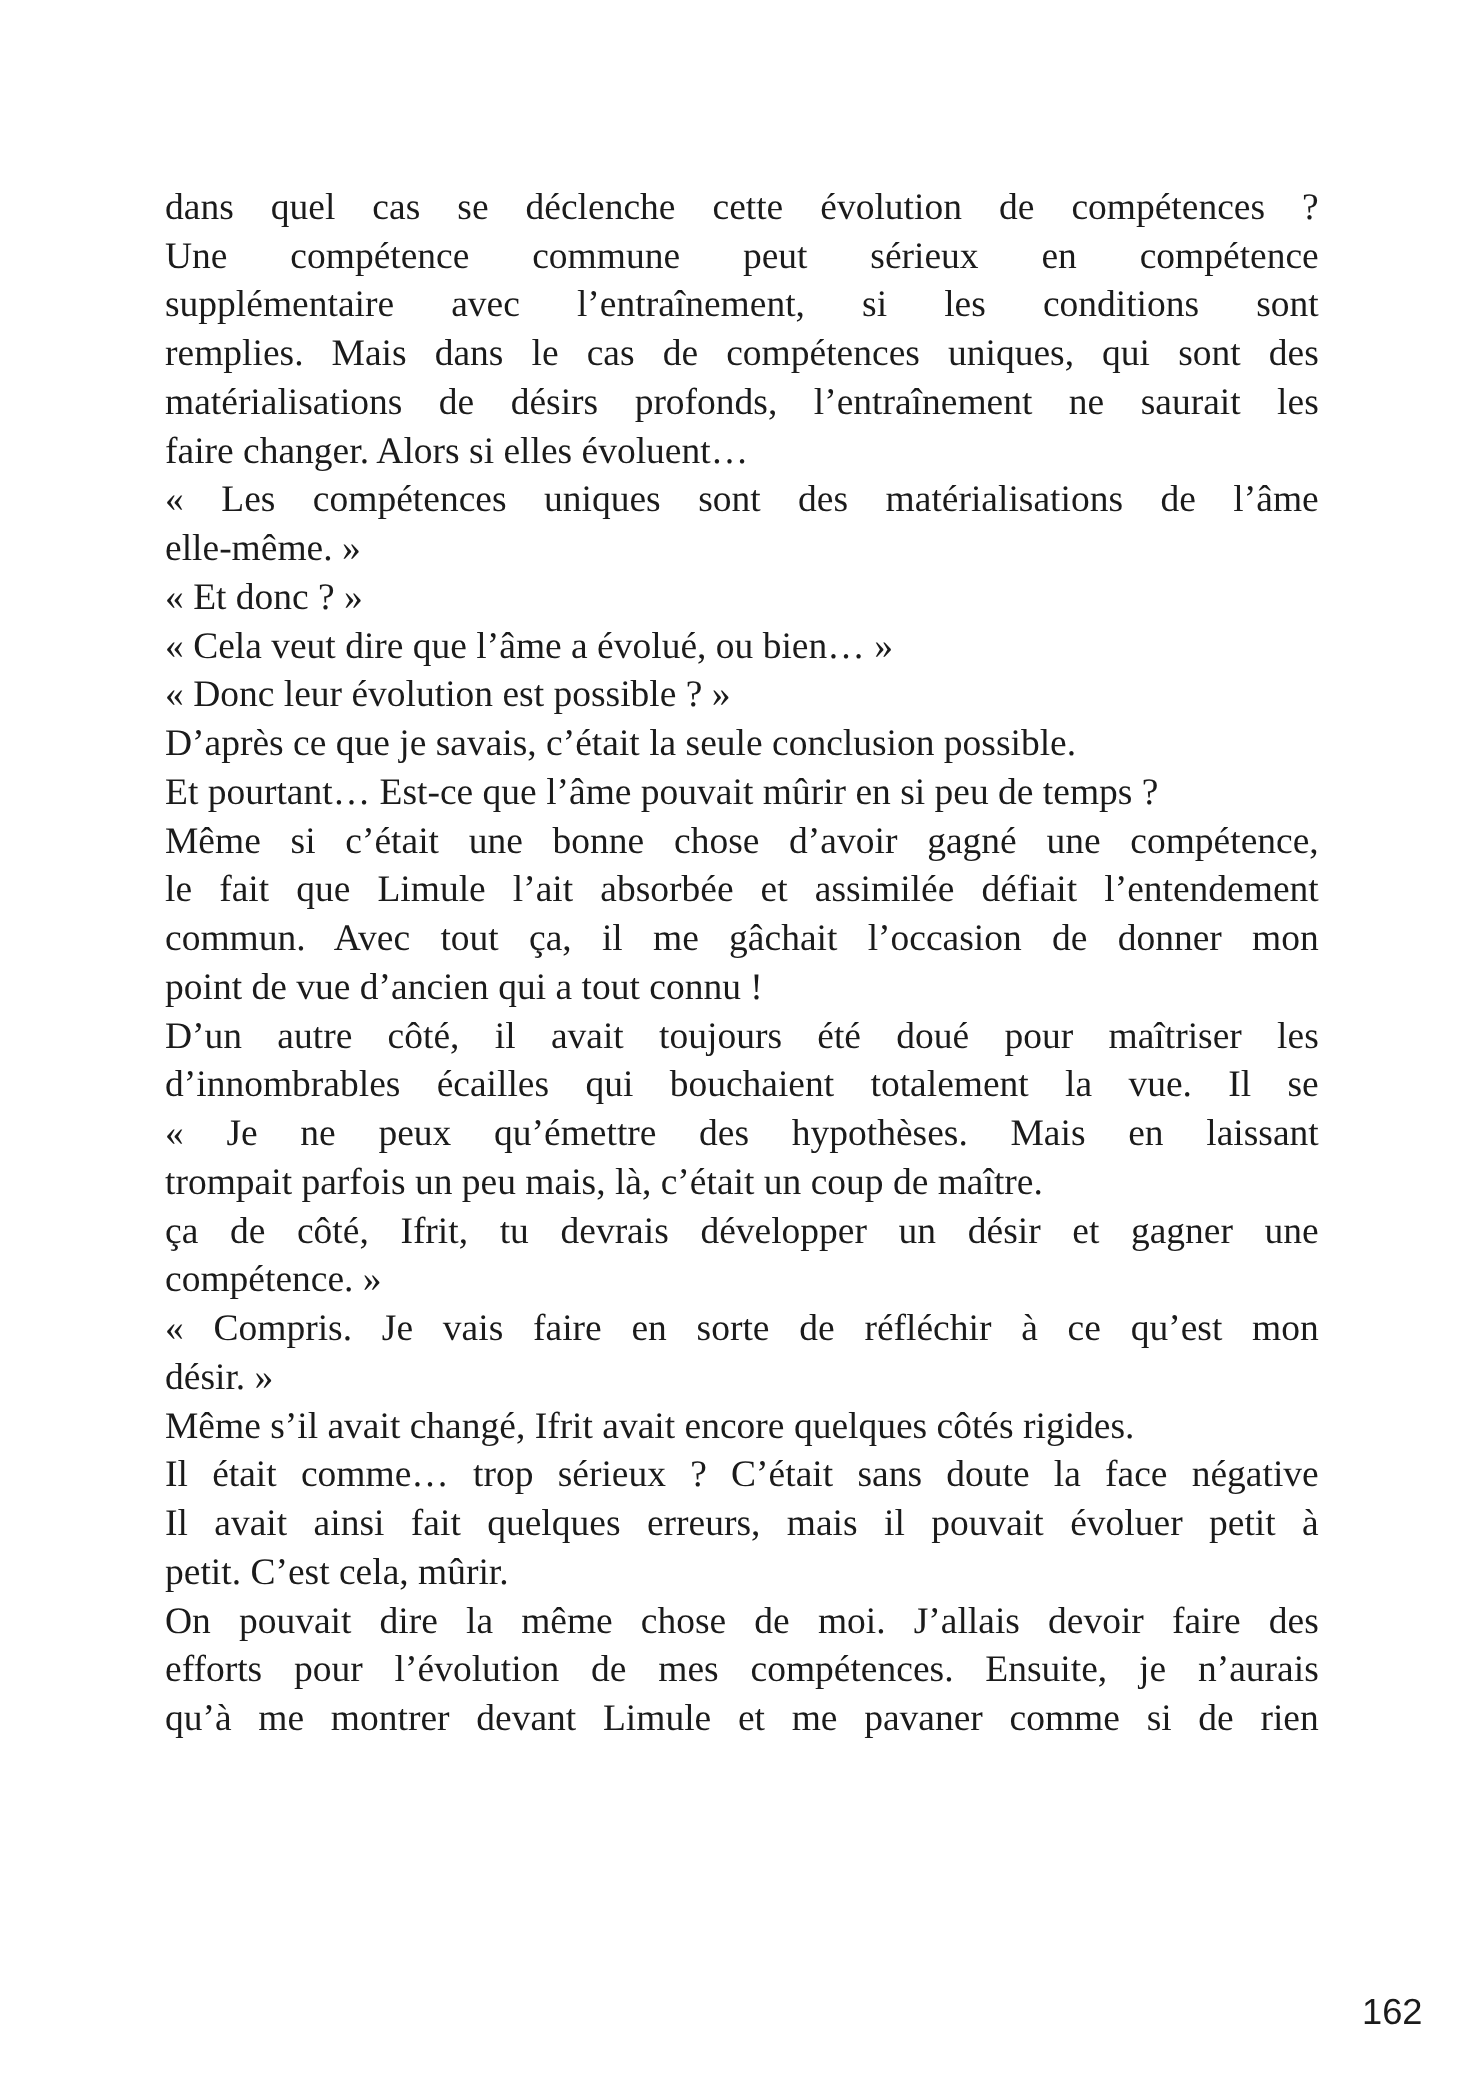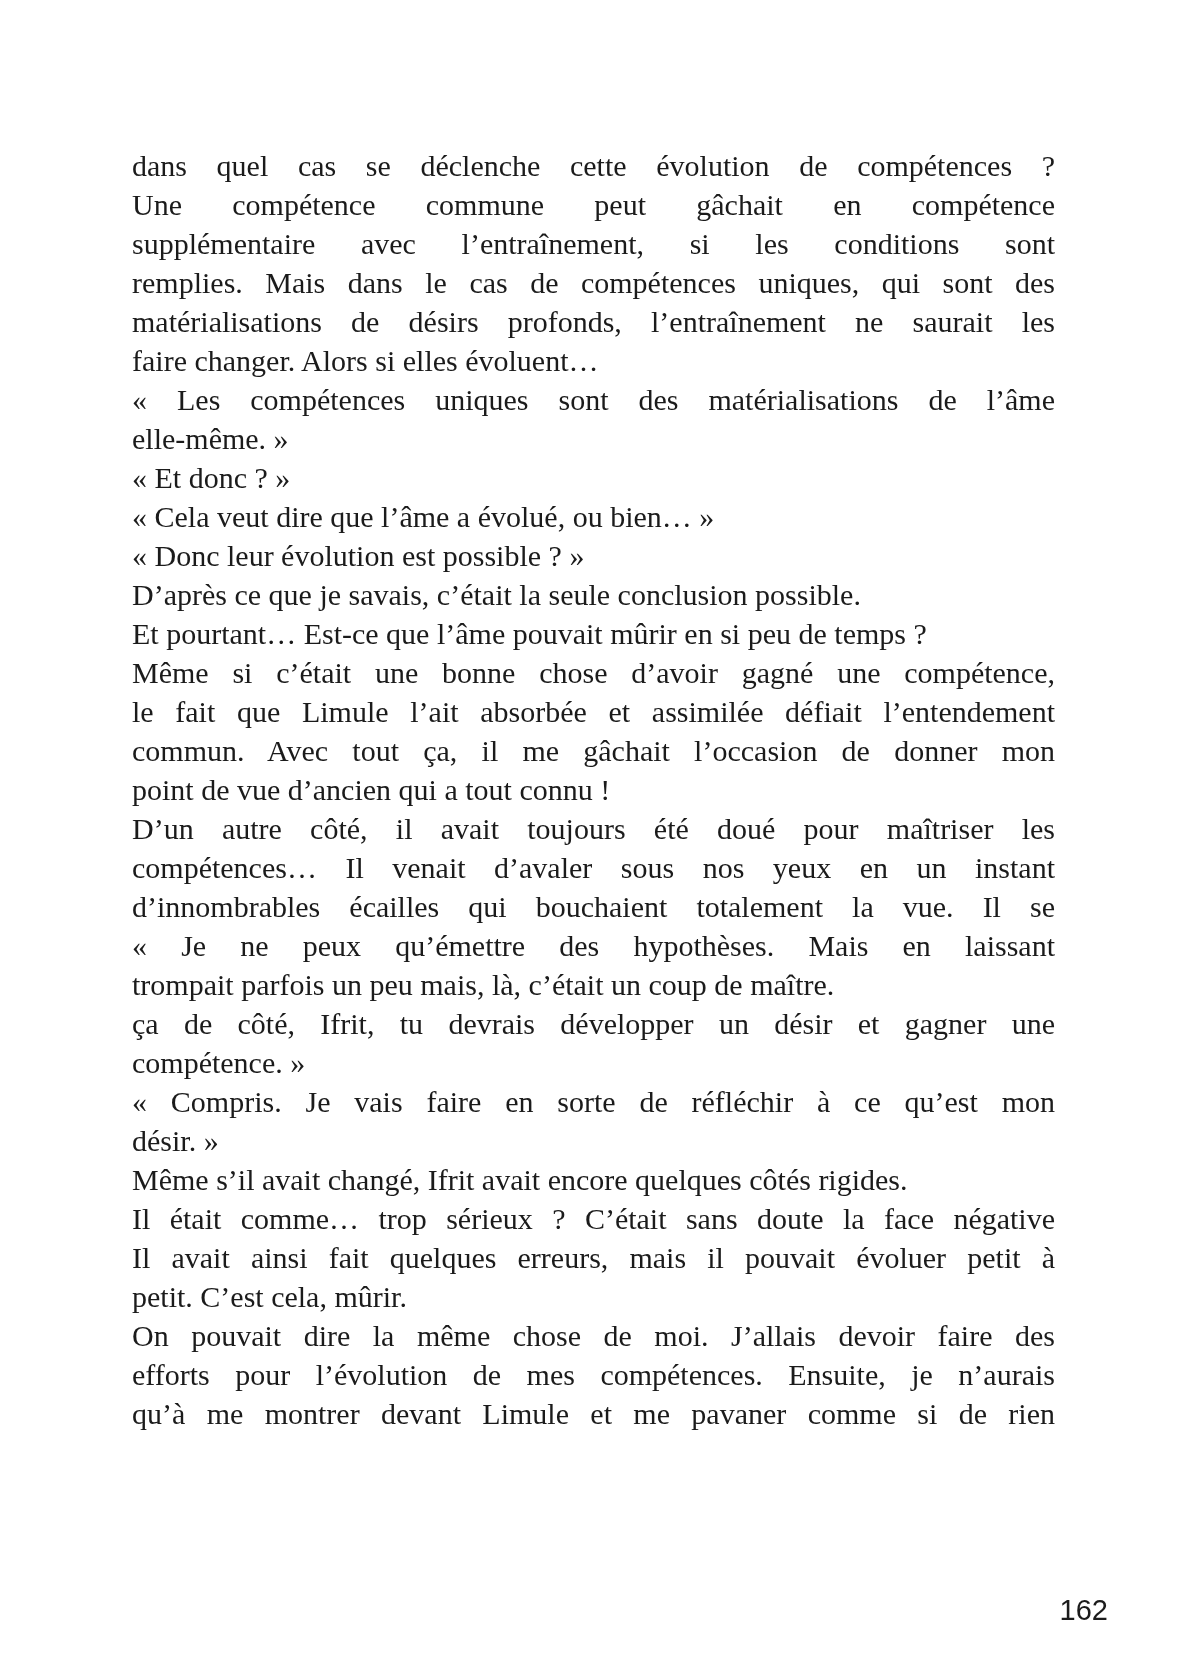--- a/index.html
+++ b/index.html
@@ -29,52 +29,51 @@
     height: 39px;
     white-space: normal;
     text-align: left;
   }
   .line.just {
     text-align: justify;
     text-align-last: justify;
   }
   .page-number {
     position: absolute;
-    right: 70px;
+    right: 40px;
     top: 1594px;
     font-family: "Liberation Sans", "DejaVu Sans", sans-serif;
     font-size: 29px;
     color: #1b1b1b;
   }
 </style>
 </head>
 <body>
 
 <div class="page">
   <div class="text-block">
     <div>
         <div class="line just">dans quel cas se déclenche cette évolution de compétences ?</div>
-        <div class="line just">Une compétence commune peut gâchait en compétence</div>
+        <div class="line just">Une compétence commune peut sérieux en compétence</div>
         <div class="line just">supplémentaire avec l’entraînement, si les conditions sont</div>
         <div class="line just">remplies. Mais dans le cas de compétences uniques, qui sont des</div>
         <div class="line just">matérialisations de désirs profonds, l’entraînement ne saurait les</div>
         <div class="line">faire changer. Alors si elles évoluent…</div>
         <div class="line just">« Les compétences uniques sont des matérialisations de l’âme</div>
         <div class="line">elle-même. »</div>
         <div class="line">« Et donc ? »</div>
         <div class="line">« Cela veut dire que l’âme a évolué, ou bien… »</div>
         <div class="line">« Donc leur évolution est possible ? »</div>
         <div class="line">D’après ce que je savais, c’était la seule conclusion possible.</div>
         <div class="line">Et pourtant… Est-ce que l’âme pouvait mûrir en si peu de temps ?</div>
         <div class="line just">Même si c’était une bonne chose d’avoir gagné une compétence,</div>
         <div class="line just">le fait que Limule l’ait absorbée et assimilée défiait l’entendement</div>
         <div class="line just">commun. Avec tout ça, il me gâchait l’occasion de donner mon</div>
         <div class="line">point de vue d’ancien qui a tout connu !</div>
         <div class="line just">D’un autre côté, il avait toujours été doué pour maîtriser les</div>
-        <div class="line just">compétences… Il venait d’avaler sous nos yeux en un instant</div>
         <div class="line just">d’innombrables écailles qui bouchaient totalement la vue. Il se</div>
         <div class="line just">« Je ne peux qu’émettre des hypothèses. Mais en laissant</div>
         <div class="line">trompait parfois un peu mais, là, c’était un coup de maître.</div>
         <div class="line just">ça de côté, Ifrit, tu devrais développer un désir et gagner une</div>
         <div class="line">compétence. »</div>
         <div class="line just">« Compris. Je vais faire en sorte de réfléchir à ce qu’est mon</div>
         <div class="line">désir. »</div>
         <div class="line">Même s’il avait changé, Ifrit avait encore quelques côtés rigides.</div>
         <div class="line just">Il était comme… trop sérieux ? C’était sans doute la face négative</div>
         <div class="line just">Il avait ainsi fait quelques erreurs, mais il pouvait évoluer petit à</div>

